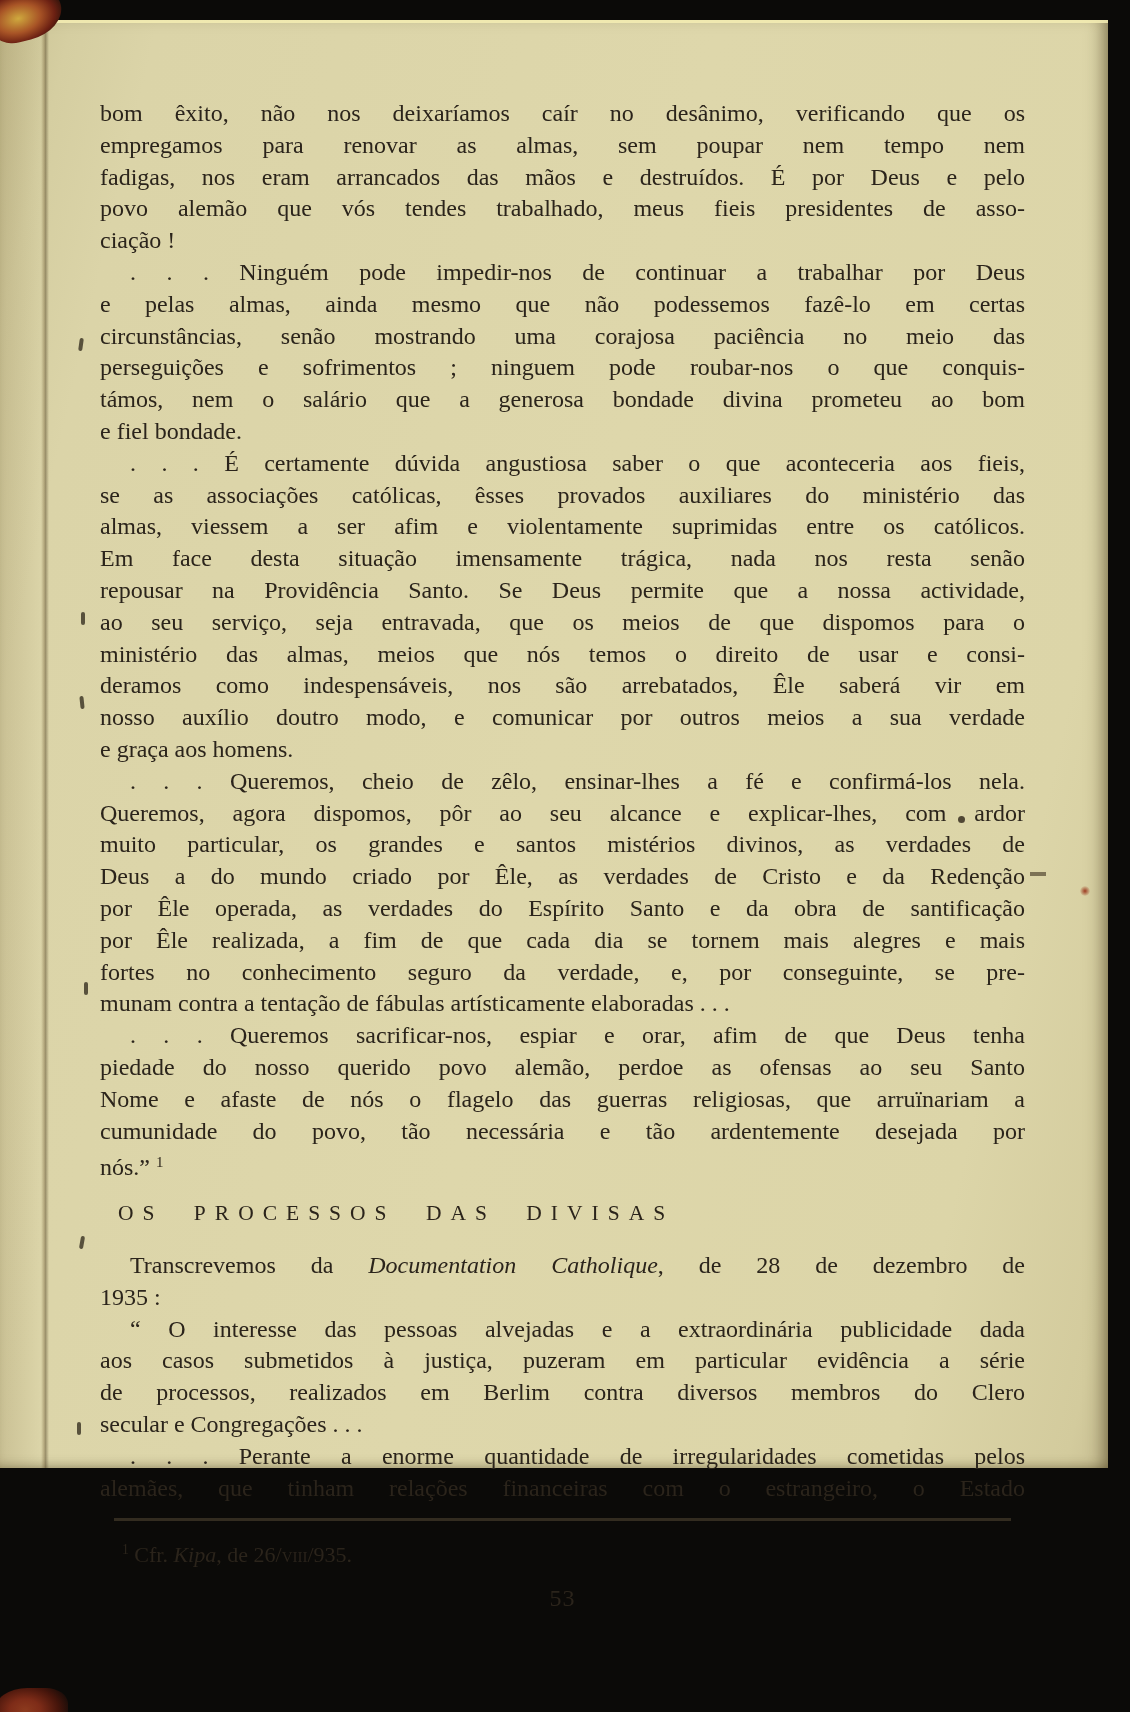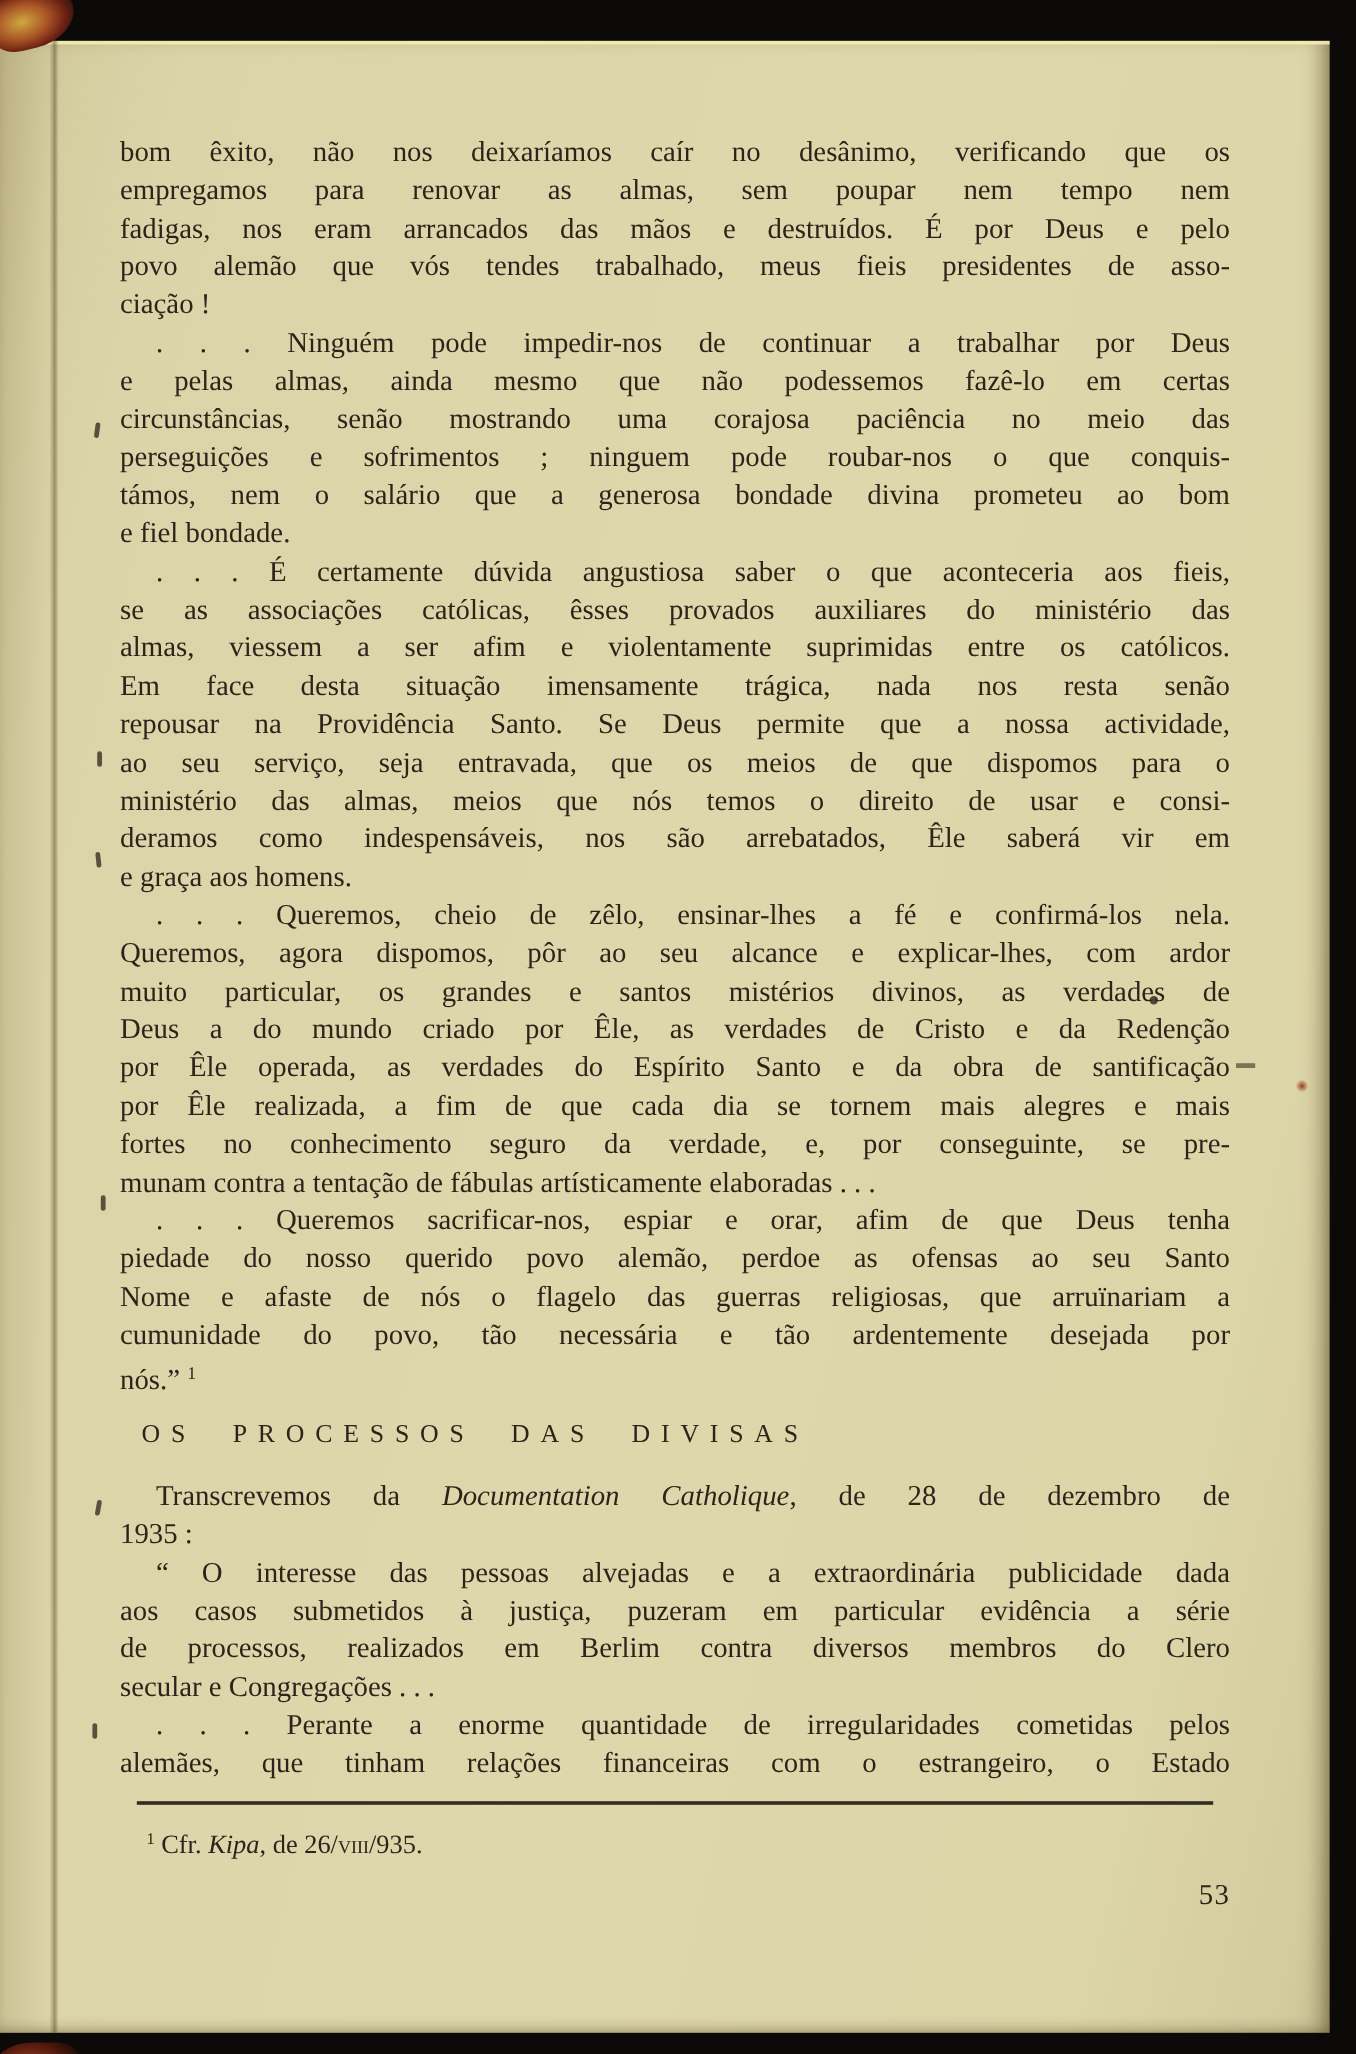--- a/index.html
+++ b/index.html
@@ -5,22 +5,22 @@
   html, body { margin: 0; padding: 0; }
   body {
     width: 1130px; height: 1712px;
     background: #0b0a08;
     position: relative;
     overflow: hidden;
     font-family: "Liberation Serif", "DejaVu Serif", serif;
   }
   .page {
     position: absolute;
-    left: 0; top: 34px;
-    width: 1108px; height: 1660px;
+    left: 0; top: 20px;
+    width: 1108px; height: 1448px;
     background: linear-gradient(103deg,
       #c9c193 0%, #d5cea1 5%, #dbd4a8 11%,
       #ded7ab 50%, #dcd5a8 85%, #d3cb9d 97%, #c9c094 100%);
     box-shadow:
       inset 0 3px 0 rgba(246,238,180,.85),
       inset -12px 0 18px -8px rgba(66,54,22,.6),
       inset 0 -7px 12px -7px rgba(66,54,22,.4);
   }
   .crease {
     position: absolute;
@@ -67,21 +67,21 @@
   }
   .footnote {
     margin-top: 14px;
     font-size: 22px;
     line-height: 30px;
   }
   .footnote .line, .footnote .line.last { text-align: left; text-align-last: left; }
   .footnote .para.indent .line:first-child { text-indent: 22px; }
   .pagenum {
     margin-top: 13px;
-    text-align: right;
+    text-align: center;
     font-size: 24px;
     letter-spacing: 1px;
   }
   
   .corner-tl {
     position: absolute;
     left: -10px; top: -12px;
     width: 72px; height: 52px;
     background: radial-gradient(ellipse at 38% 55%,
       #cfa93e 0%, #a85426 35%, #6d2113 58%, #140d07 82%);
@@ -130,20 +130,21 @@
         </div>
         <div class="para indent">
           <div class="line"><span>. . . É certamente dúvida angustiosa saber o que aconteceria aos fieis,</span></div>
           <div class="line"><span>se as associações católicas, êsses provados auxiliares do ministério das</span></div>
           <div class="line"><span>almas, viessem a ser afim e violentamente suprimidas entre os católicos.</span></div>
           <div class="line"><span>Em face desta situação imensamente trágica, nada nos resta senão</span></div>
           <div class="line"><span>repousar na Providência Santo. Se Deus permite que a nossa actividade,</span></div>
           <div class="line"><span>ao seu serviço, seja entravada, que os meios de que dispomos para o</span></div>
           <div class="line"><span>ministério das almas, meios que nós temos o direito de usar e consi-</span></div>
           <div class="line"><span>deramos como indespensáveis, nos são arrebatados, Êle saberá vir em</span></div>
+          <div class="line"><span>nosso auxílio doutro modo, e comunicar por outros meios a sua verdade</span></div>
           <div class="line last"><span>e graça aos homens.</span></div>
         </div>
         <div class="para indent">
           <div class="line"><span>. . . Queremos, cheio de zêlo, ensinar-lhes a fé e confirmá-los nela.</span></div>
           <div class="line"><span>Queremos, agora dispomos, pôr ao seu alcance e explicar-lhes, com ardor</span></div>
           <div class="line"><span>muito particular, os grandes e santos mistérios divinos, as verdades de</span></div>
           <div class="line"><span>Deus a do mundo criado por Êle, as verdades de Cristo e da Redenção</span></div>
           <div class="line"><span>por Êle operada, as verdades do Espírito Santo e da obra de santificação</span></div>
           <div class="line"><span>por Êle realizada, a fim de que cada dia se tornem mais alegres e mais</span></div>
           <div class="line"><span>fortes no conhecimento seguro da verdade, e, por conseguinte, se pre-</span></div>

